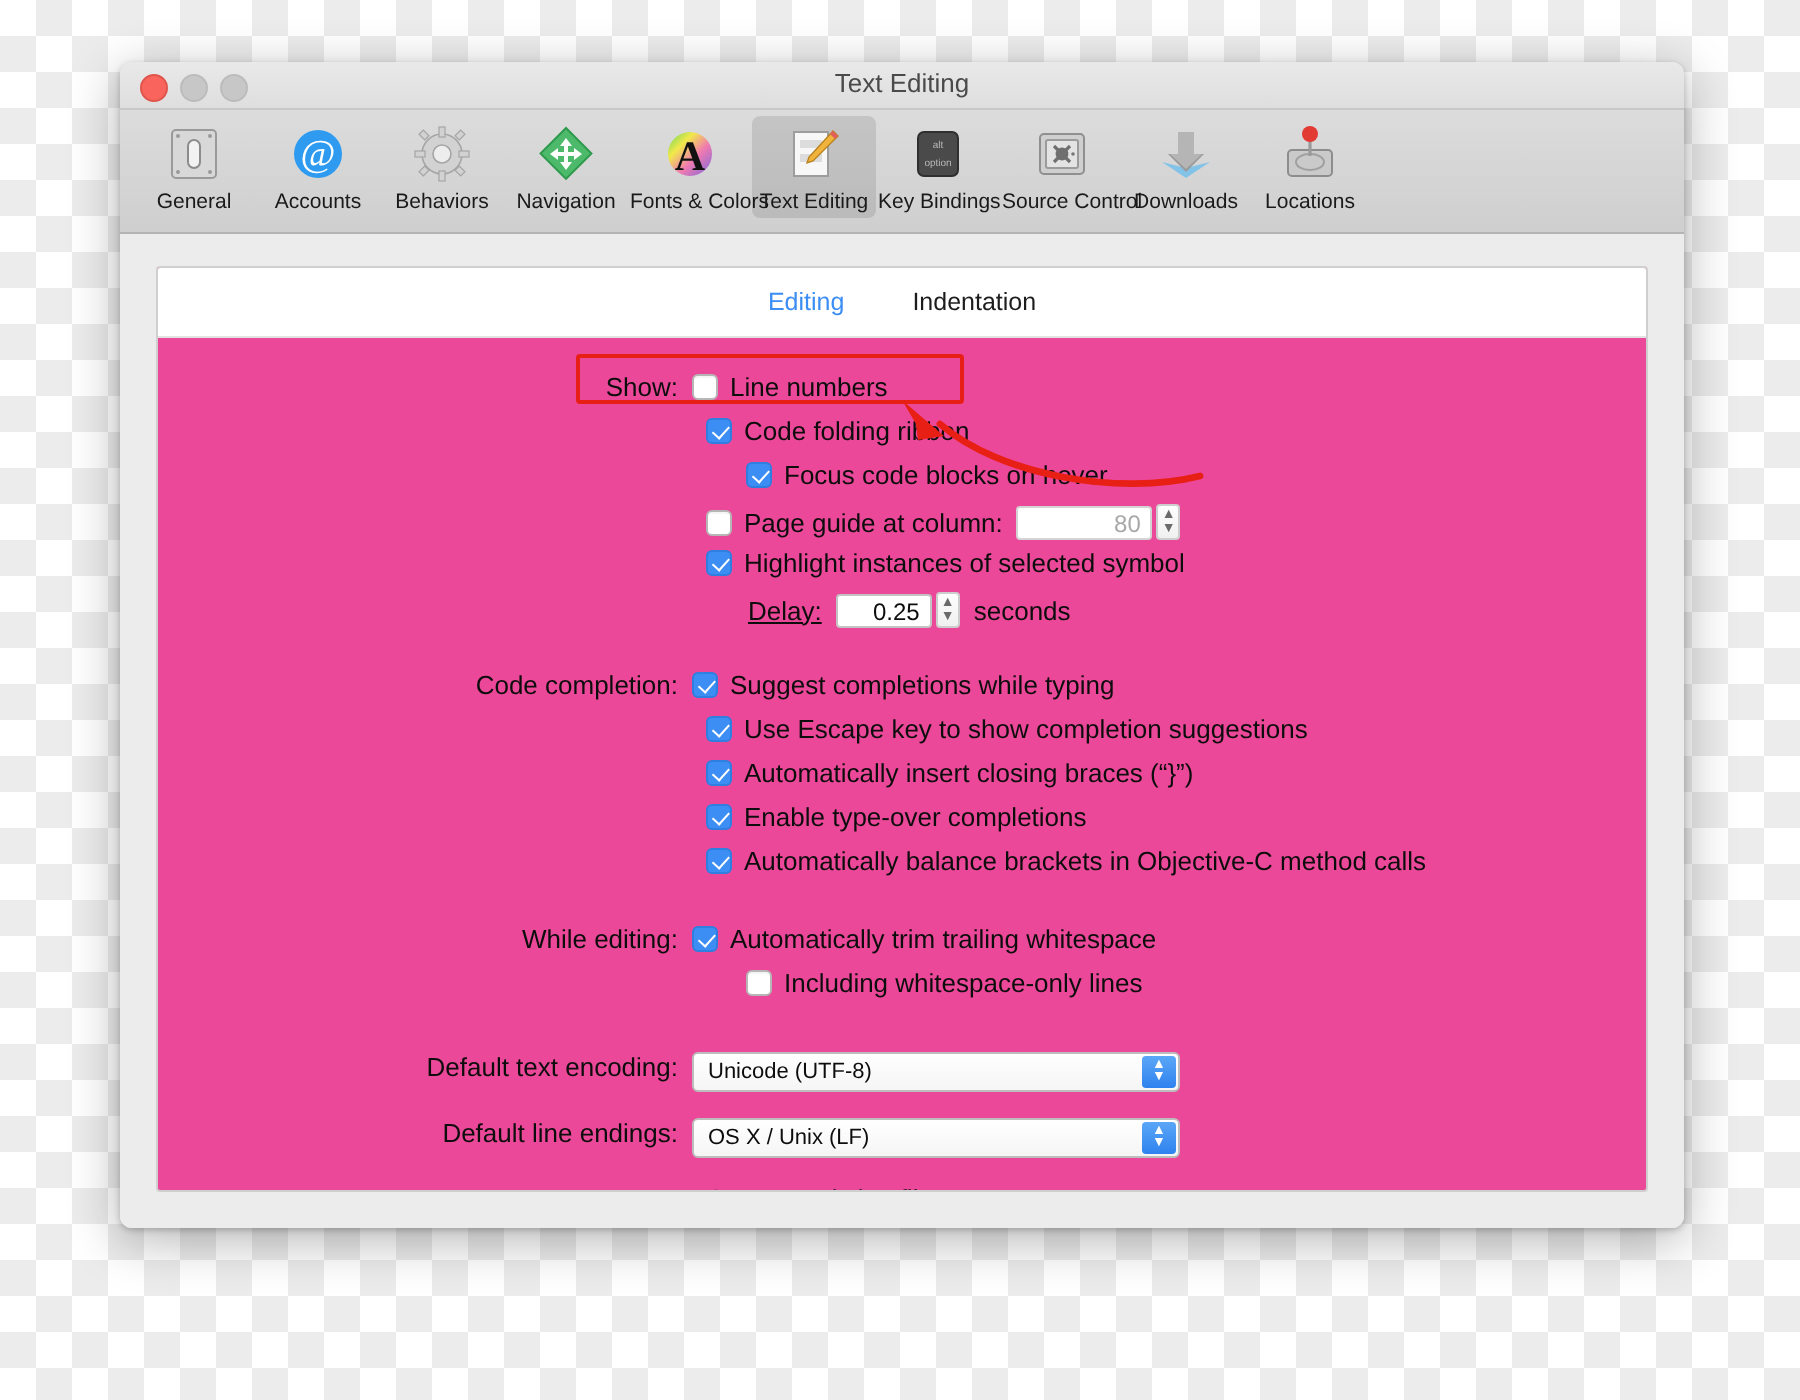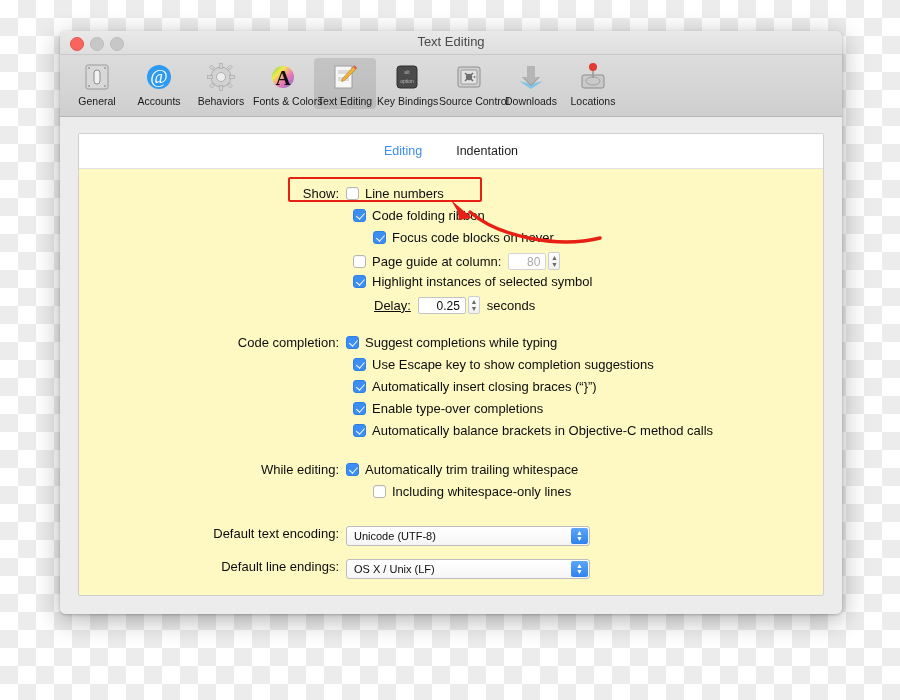--- a/index.html
+++ b/index.html
@@ -94,21 +94,21 @@
   #content-area {
     position: relative;
     height: calc(100% - 86px);
     background: #ececec;
     padding: 16px 18px 18px 18px;
     box-sizing: border-box;
   }
   #panel {
     position: relative;
     height: 100%;
-    background: #fef9c3;
+    background: #ec4899;
     border: 1px solid #cfcfcf;
     border-radius: 2px;
     box-sizing: border-box;
     overflow: hidden;
   }
   #tabbar {
     height: 34px;
     display: flex;
     align-items: center;
     justify-content: center;
@@ -310,20 +310,29 @@
             <rect x="4" y="4" width="4" height="3" transform="rotate(45 6 5.5)"></rect>
             <rect x="22" y="22" width="4" height="3" transform="rotate(45 24 23.5)"></rect>
             <rect x="22" y="4" width="4" height="3" transform="rotate(-45 24 5.5)"></rect>
             <rect x="4" y="22" width="4" height="3" transform="rotate(-45 6 23.5)"></rect>
           </g>
         </svg>
       </div>
       <div class="tb-label">Behaviors</div>
     </div>
 
+    <div class="tb-item">
+      <div class="tb-icon">
+        <svg width="30" height="30" viewBox="0 0 30 30">
+          <rect x="15" y="2" width="18" height="18" transform="rotate(45 15 2)" fill="#4cba6a" stroke="#2f9a4c"></rect>
+          <path d="M15 7 L18 11 H16 V14 H19 V12 L23 15 L19 18 V16 H16 V19 H18 L15 23 L12 19 H14 V16 H11 V18 L7 15 L11 12 V14 H14 V11 H12 Z" fill="#ffffff"></path>
+        </svg>
+      </div>
+      <div class="tb-label">Navigation</div>
+    </div>
 
     <div class="tb-item">
       <div class="tb-icon">
         <svg width="30" height="30" viewBox="0 0 30 30">
           <defs>
             <linearGradient id="cw" x1="0" y1="0" x2="1" y2="1">
               <stop offset="0%" stop-color="#63d65a"></stop>
                 <stop offset="30%" stop-color="#f2e94b"></stop>
               <stop offset="60%" stop-color="#f07ab0"></stop>
                 <stop offset="100%" stop-color="#7a6ae0"></stop>
@@ -430,21 +439,21 @@
           <div class="ctl ind2">
             <div class="cb on"></div>
             <span class="cbtxt">Focus code blocks on hover</span>
           </div>
         </div>
 
         <div class="row">
           <div class="ctl ind1">
             <div class="cb off"></div>
             <span class="cbtxt">Page guide at column:</span>
-            <span class="tfield dim" style="width:38px">80</span>
+            <span class="tfield dim" style="width:68px">80</span>
             <span class="stepper">▲<br>▼</span>
           </div>
         </div>
 
         <div class="row">
           <div class="ctl ind1">
             <div class="cb on"></div>
             <span class="cbtxt">Highlight instances of selected symbol</span>
           </div>
         </div>

